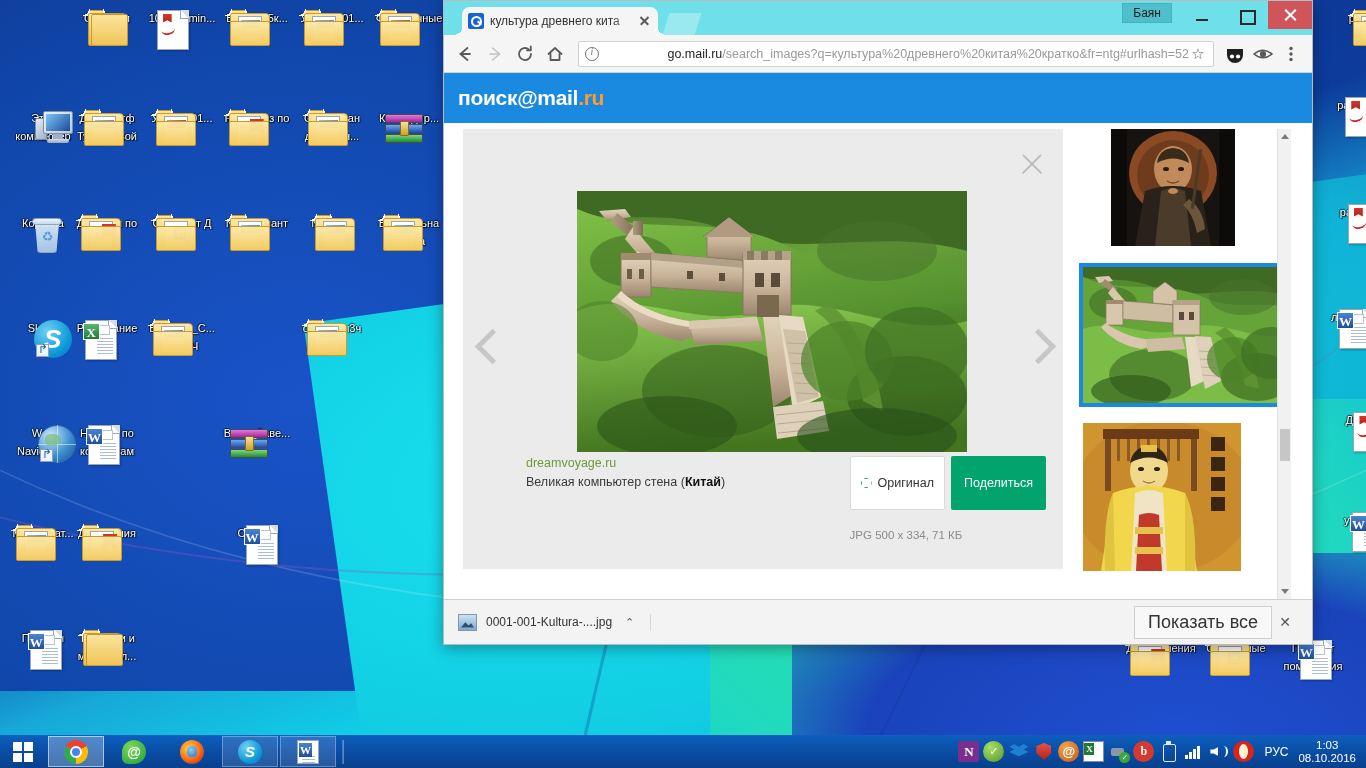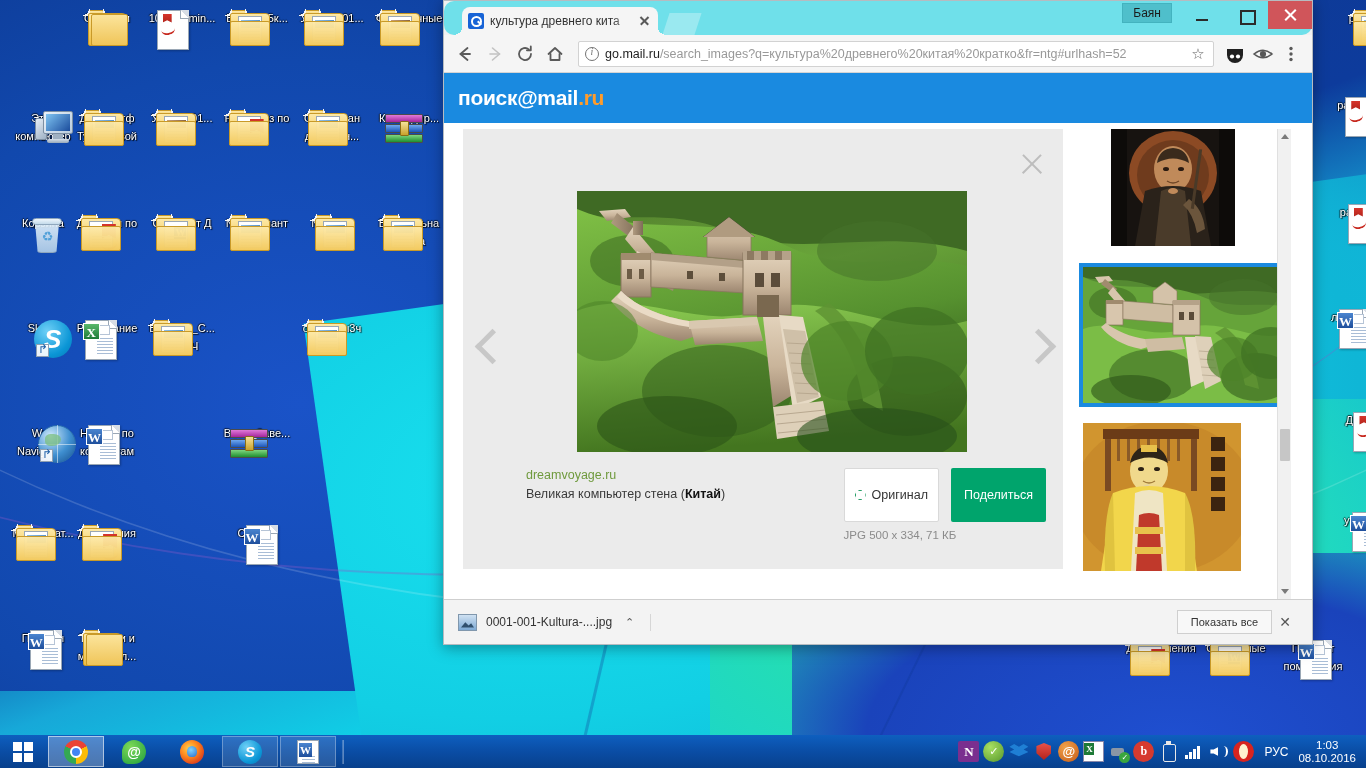--- a/index.html
+++ b/index.html
@@ -275,21 +275,21 @@
 
   
   #browser {
     position:absolute; left:443px; top:0; width:870px; height:645px;
     background:#f1f1f1;
     border:1px solid #b6bbc0;
     box-shadow: 0 3px 14px rgba(0,0,0,0.35);
     overflow:hidden;
   }
   .titlebar {
-    position:relative; height:34px; background:#6fe0ea;border-radius:10px;
+    position:relative; height:34px; background:#6fe0ea;
   }
   .tabstrip { position:absolute; left:0; top:6px; height:28px; }
   .tab {
     position:absolute; left:18px; top:0; width:196px; height:28px;
     background:#f5f5f5;
     border-radius: 8px 8px 0 0;
     display:flex; align-items:center; padding: 0 6px;
   }
   .tab::before {
     content:''; position:absolute; left:-9px; bottom:0; width:10px; height:10px;
@@ -360,21 +360,21 @@
   }
   .urlbar .infoicon {
     width:14px; height:14px; border:1.4px solid #737373; border-radius:50%;
     position:relative; flex:0 0 14px; margin-right:6px;
   }
   .urlbar .infoicon::after {
     content:'i'; position:absolute; left:0; right:0; top:-2px;
     text-align:center; font: italic 10px "Liberation Serif", serif; color:#737373;
   }
   .urlbar .urltext {
-    font-size:12.5px; color:#999; white-space:nowrap; overflow:hidden; flex:1;
+    font-size:12.5px; color:#999; white-space:nowrap; overflow:hidden; flex:1;text-align:right;
   }
   .urlbar .urltext b { color:#222; font-weight:normal; }
   .urlbar .star { flex:0 0 18px; text-align:center; font-size:15px; color:#666; }
   .ticon { width:26px; height:26px; flex:0 0 26px; position:relative; margin-left:2px; }
 
   .content {
     position:absolute; left:0; top:72px; right:0; bottom:45px;
     background:#22c55e; overflow:hidden;
   }
   .mailhdr {
@@ -441,21 +441,21 @@
   .meta {
     position:absolute; left:63px; bottom:28px; width:520px;
     display:flex; align-items:flex-start; justify-content:space-between;
   }
   .meta .left .site {
     font-size:12.5px; color:#6f9a3d; margin-bottom:5px;
   }
   .meta .left .cap { font-size:12.5px; color:#3a3a3a; }
   .meta .left .cap b { color:#111; }
   .meta .right { text-align:left; }
-  .meta .btnrow { display:flex; gap:12px; margin-bottom:7px; }
+  .meta .btnrow { display:flex; gap:6px; margin-bottom:19px; }
   .btn-orig {
     background:#fff; border:1px solid #d9d9d9; border-radius:2px;
     padding: 4px 10px; font-size:12.5px; color:#333;
     display:flex; align-items:center; gap:6px;
   }
   .btn-orig .fr {
     width:11px; height:10px; position:relative; display:inline-block;
   }
   .btn-orig .fr::before {
     content:''; position:absolute; inset:0; border:1.5px solid #2ba06a;
@@ -509,21 +509,21 @@
   }
   .dlitem .thumbic::after {
     content:''; position:absolute; left:2px; bottom:2px; width:13px; height:7px;
     background:#31506e; clip-path: polygon(0 100%, 33% 25%, 58% 70%, 78% 40%, 100% 100%);
   }
   .dlitem .dname { font-size:12px; color:#333; }
   .dlitem .caret { font-size:11px; color:#555; padding-left:4px; }
   .dlspacer { flex:1; }
   .btn-showall {
     border:1px solid #cfcfcf; background:#f8f8f8; border-radius:0;
-    padding: 5px 13px; font-size:11px; color:#333;
+    padding: 5px 13px; font-size:18px; color:#333;
   }
   .dlclose { width:26px; text-align:center; font-size:14px; color:#555; }
 
   
   #taskbar {
     position:absolute; left:0; bottom:0; width:1366px; height:33px;
     background: linear-gradient(180deg,#0e5fbf 0%, #0a4da5 50%, #08408c 100%);
     display:flex; align-items:center;
   }
   #taskbar .startbtn {

